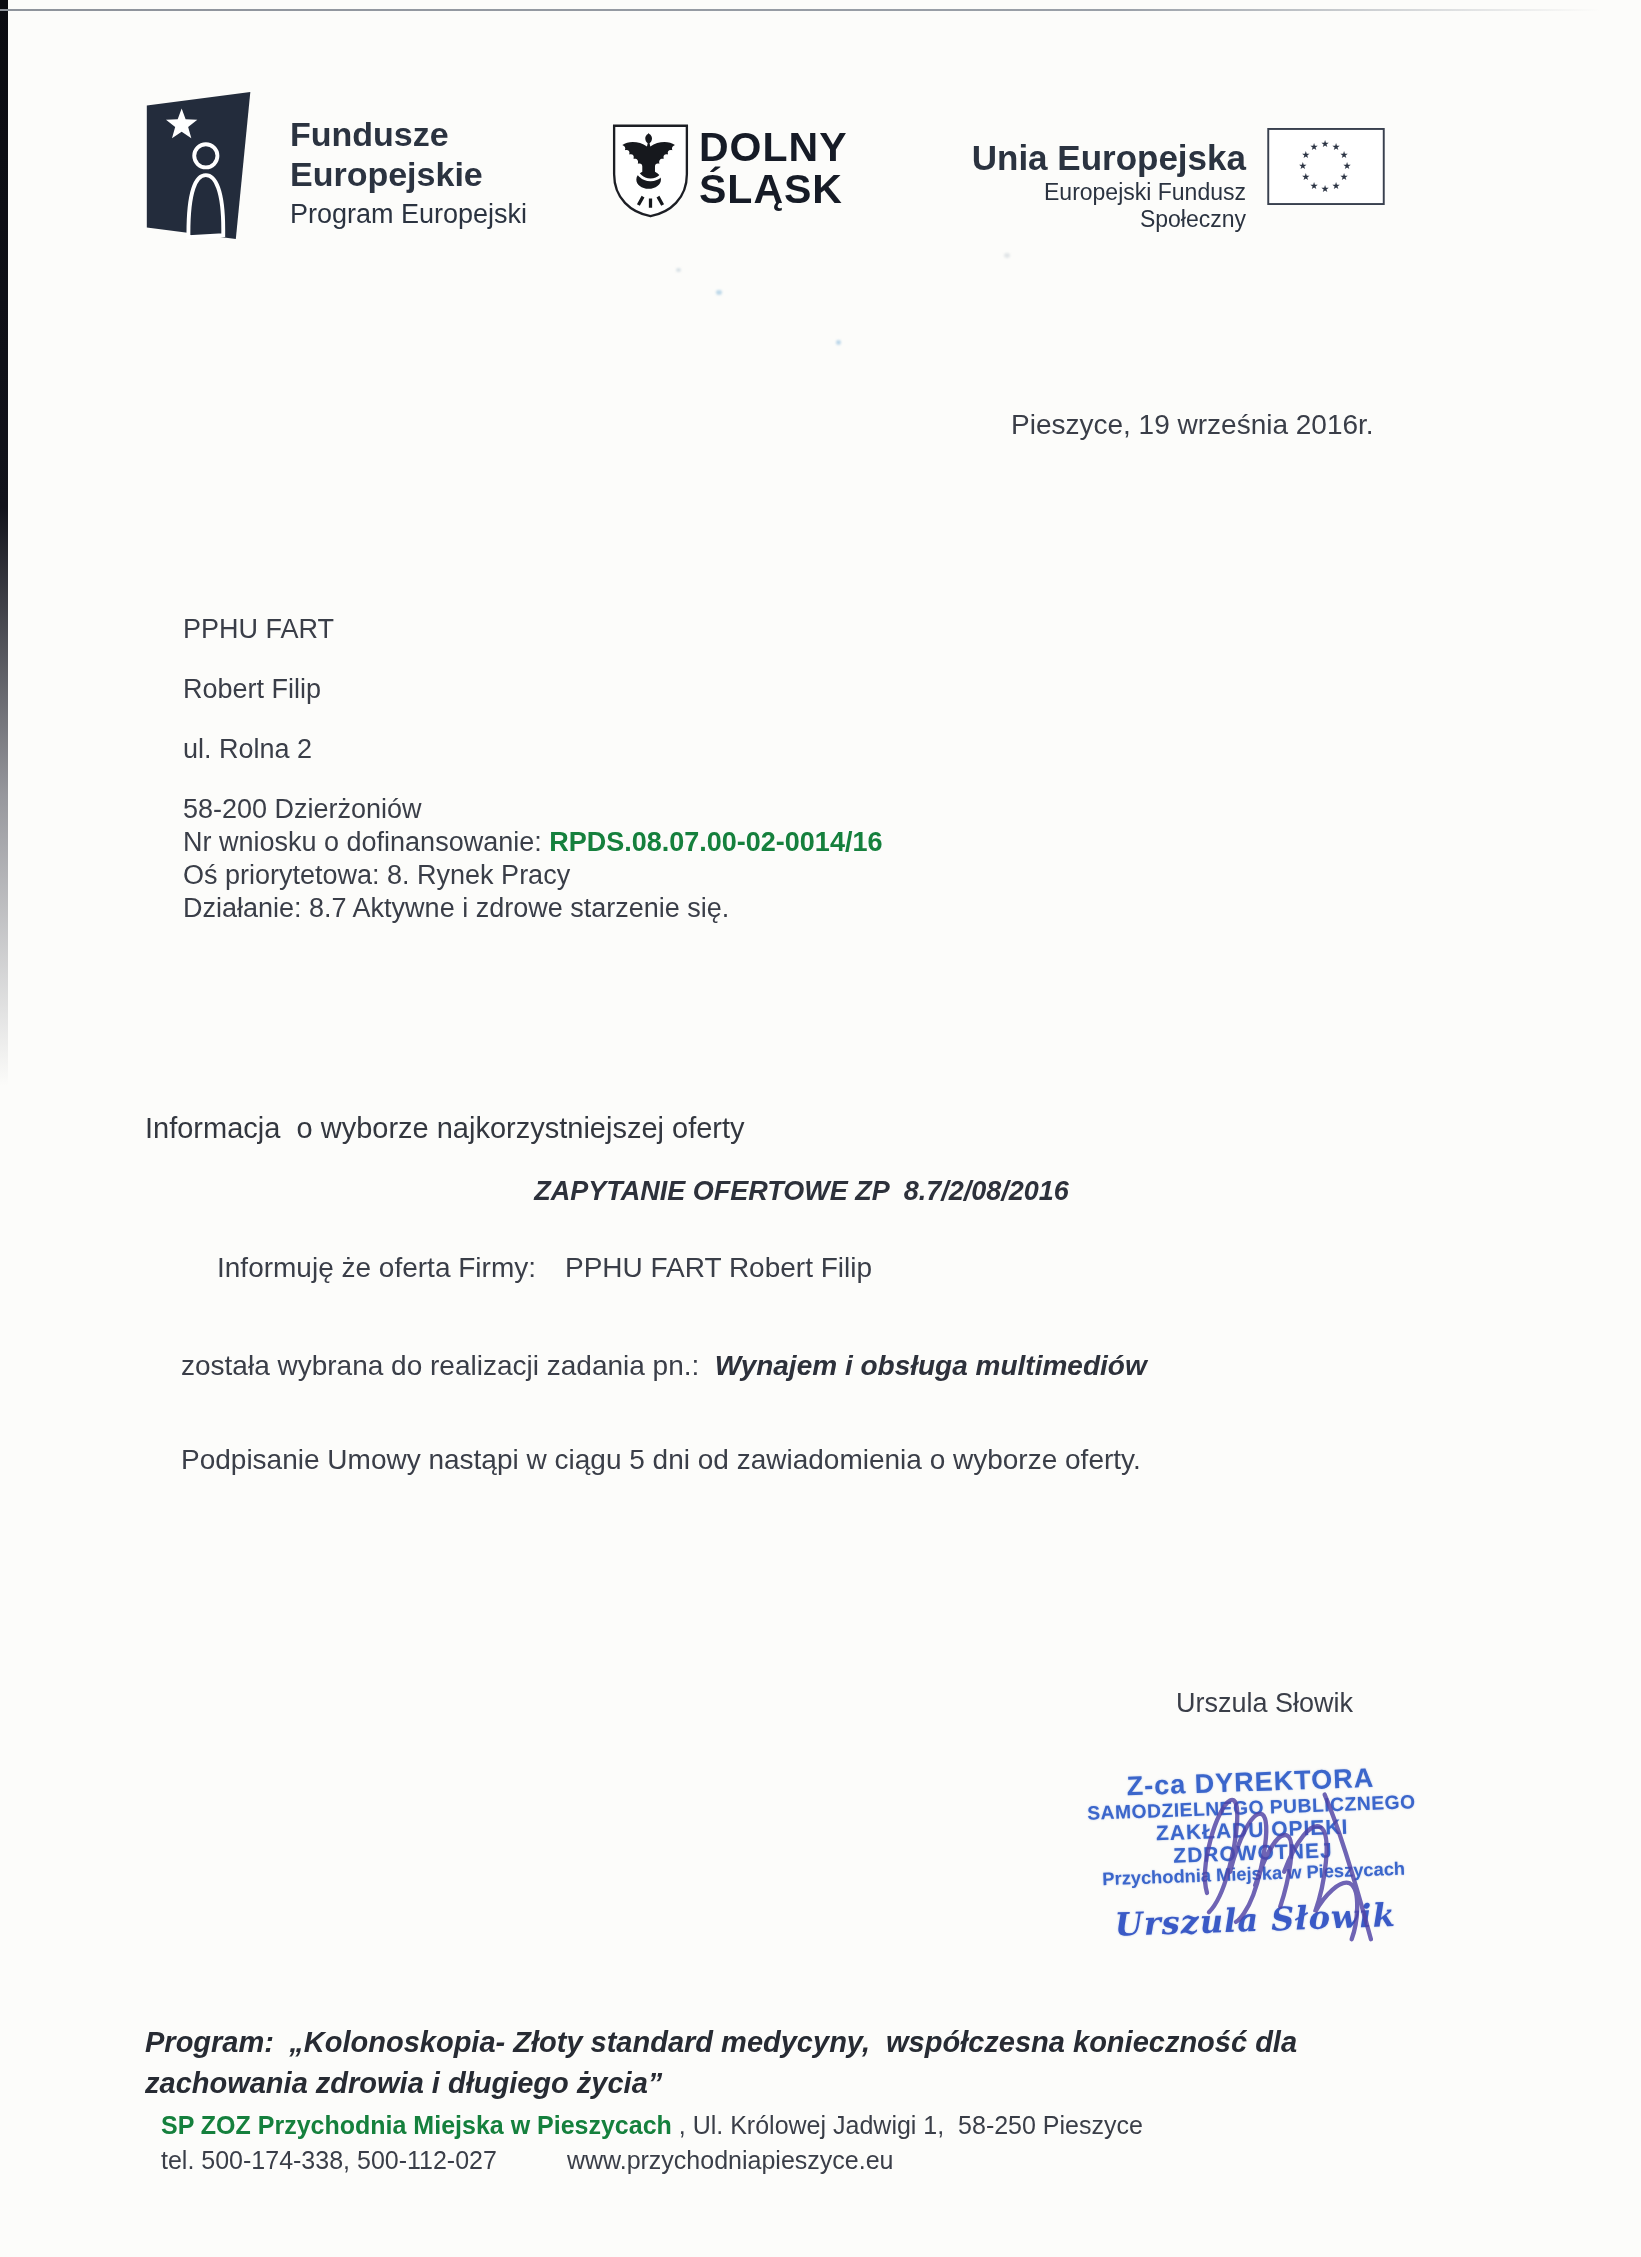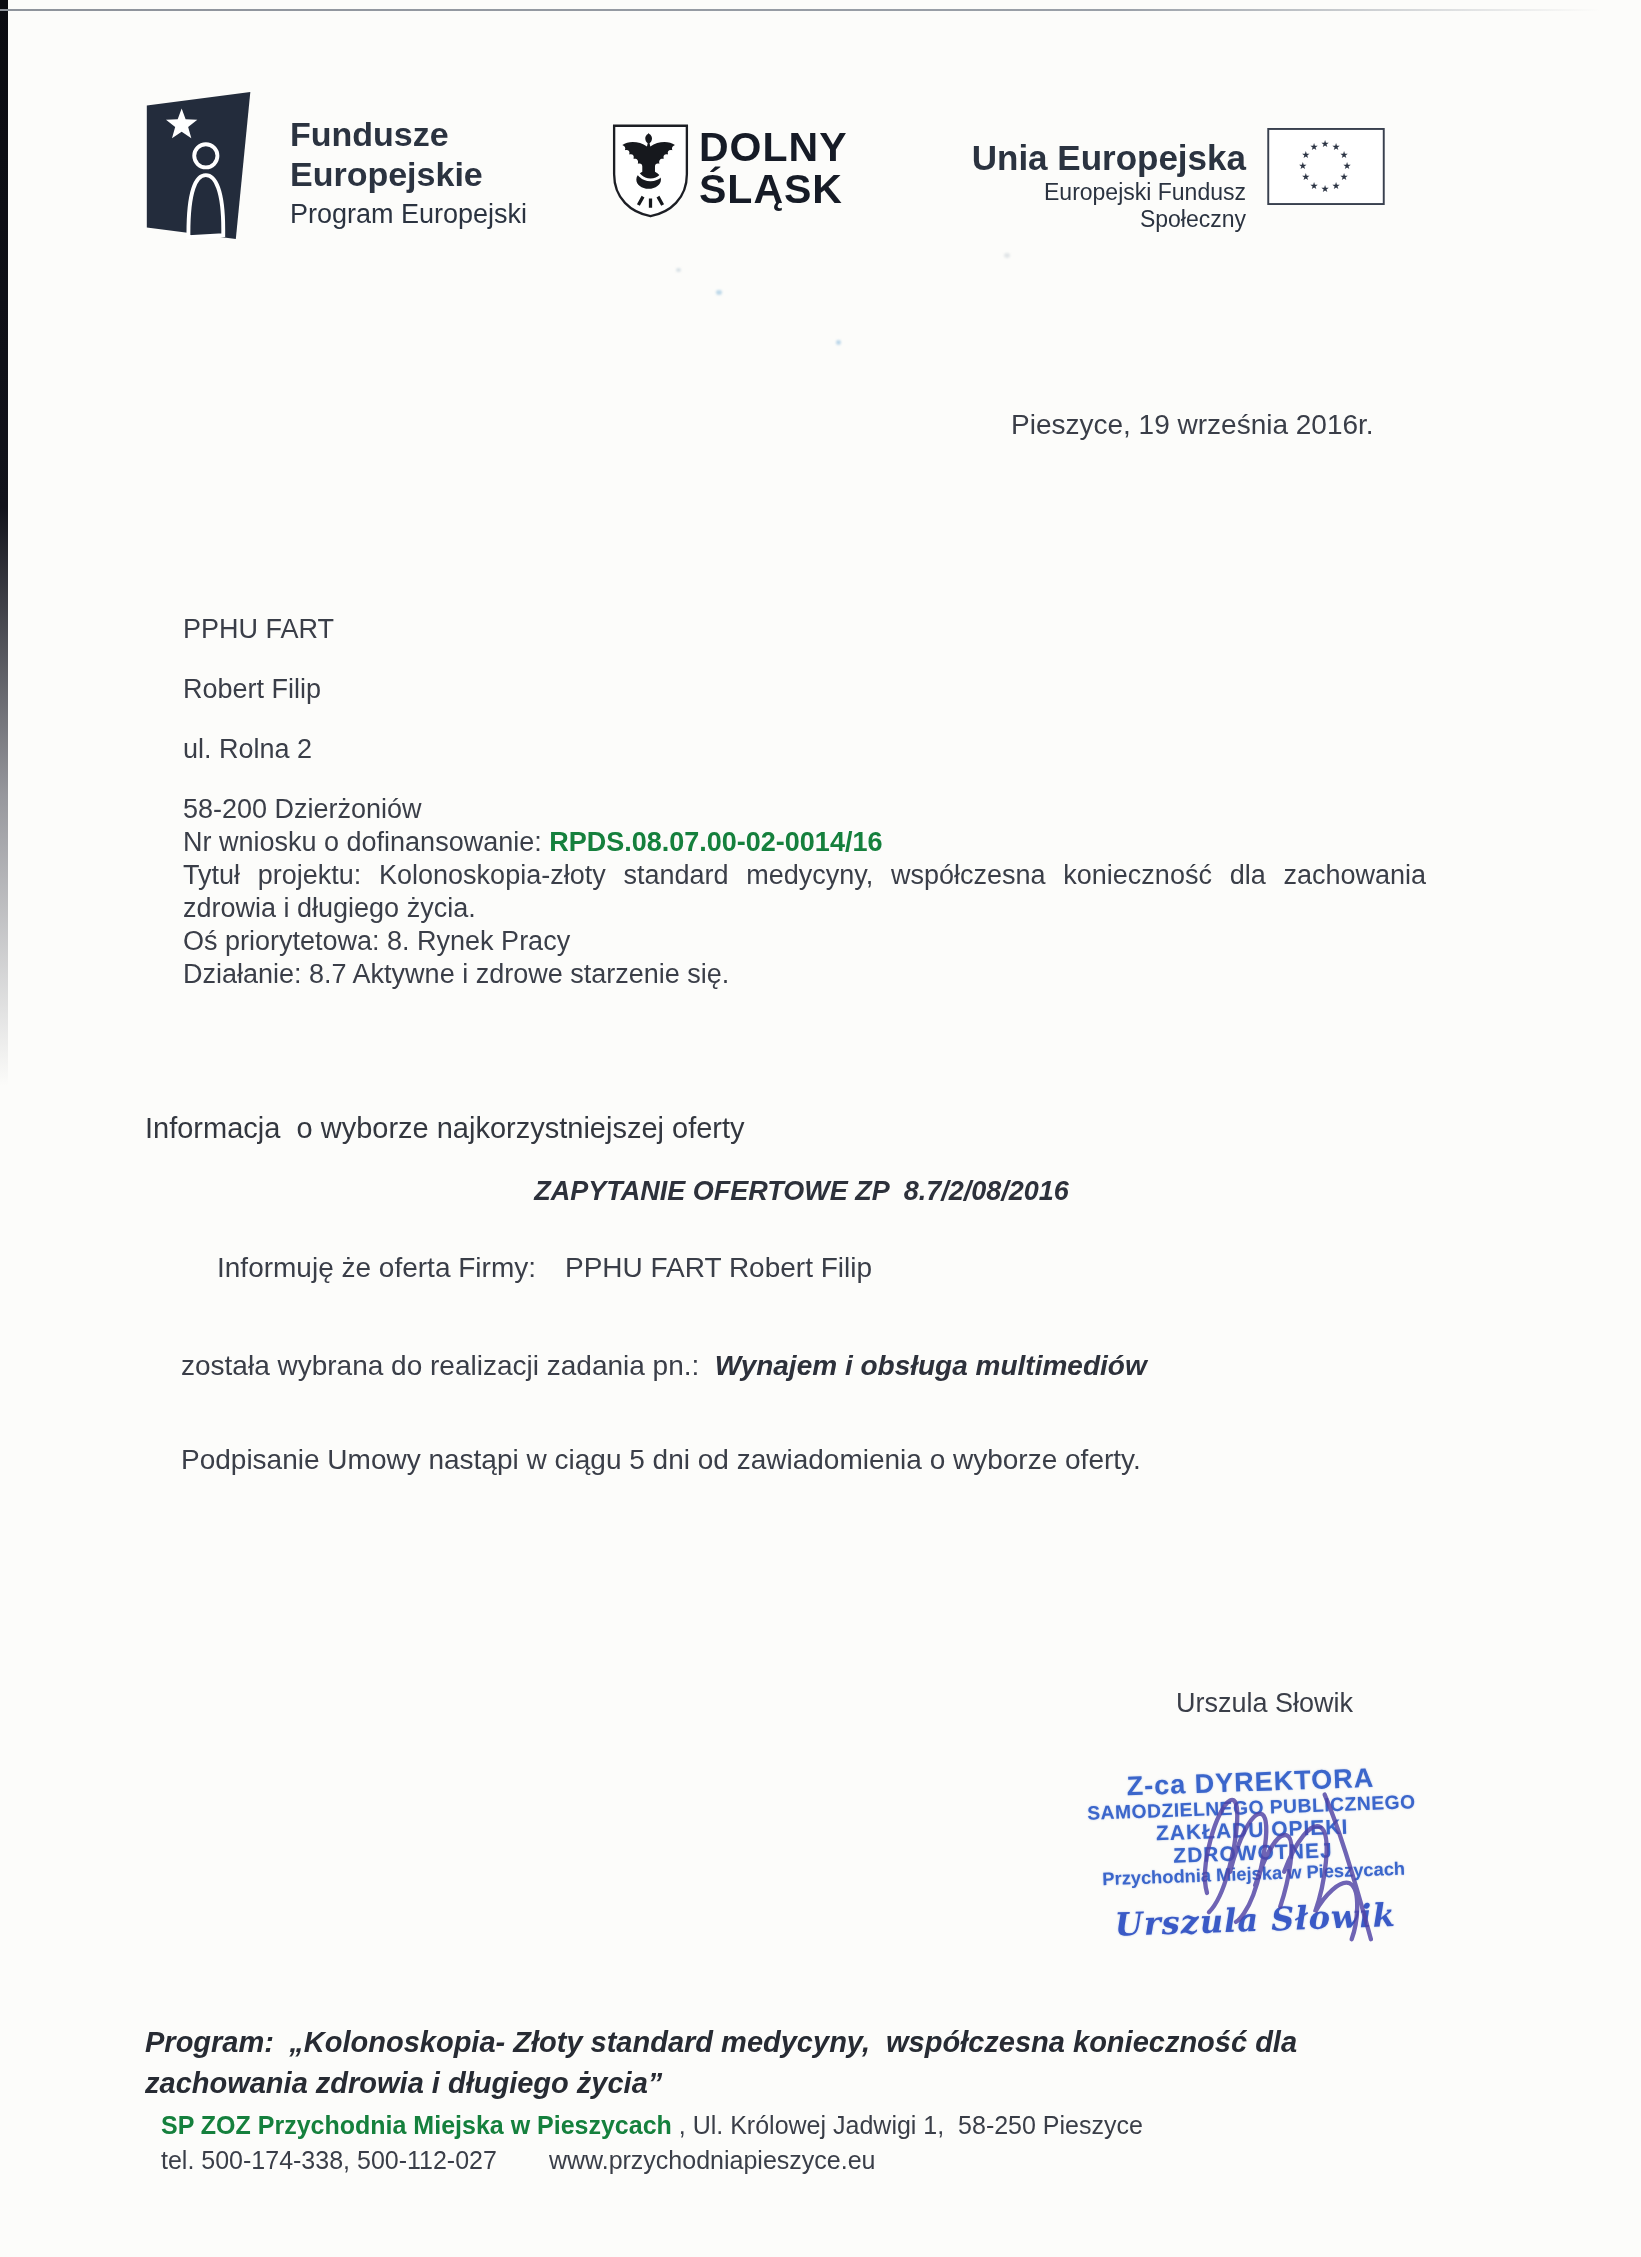--- a/index.html
+++ b/index.html
@@ -64,21 +64,21 @@
   .stscript{
     font-family:"DejaVu Serif",serif;font-style:italic;font-weight:700;
     font-size:32px;margin-top:17.4px;color:#3a5ac6;letter-spacing:1px;
   }
   .sig-svg{left:1180px;top:1779px}
 
   .program-line1{left:145px;top:2026px;width:1294px;text-align:left;font-size:29px;color:#272b33}
   .program-line2{left:145px;top:2067px;width:1294px;text-align:left;font-size:29px;color:#272b33}
   .org-line{left:161px;top:2111px;font-size:25px}
   .contact-line{left:161px;top:2146px;font-size:25px}
-  .www{margin-left:52px}
+  .www{margin-left:70px}
 </style>
 </head>
 <body>
 
 <div class="abs edge-strip"></div>
 <div class="abs top-hairline"></div>
 <div class="abs speck" style="left:716px;top:290px;width:5.8px;height:4.8px;background:#7fb4d8;opacity:.5"></div>
 <div class="abs speck" style="left:836px;top:340px;width:4.8px;height:4.8px;background:#6aa7d4;opacity:.45"></div>
 <div class="abs speck" style="left:676px;top:268px;width:4.8px;height:3.9px;background:#9fb6c6;opacity:.4"></div>
 <div class="abs speck" style="left:1004px;top:253px;width:5.8px;height:4.8px;background:#b9c4cc;opacity:.4"></div>
@@ -138,21 +138,20 @@
 
 <div class="abs recipient">
   <div>PPHU FART</div>
   <div>Robert Filip</div>
   <div>ul. Rolna 2</div>
   <div>58-200 Dzierżoniów</div>
 </div>
 
 <div class="abs project">
   <div><span class="prewrap">Nr wniosku o dofinansowanie: </span><span class="b">RPDS.08.07.00-02-0014/16</span></div>
-  <div class="just">Tytuł projektu: Kolonoskopia-złoty standard medycyny, współczesna konieczność dla zachowania zdrowia i długiego życia.</div>
   <div>Oś priorytetowa: 8. Rynek Pracy</div>
   <div>Działanie: 8.7 Aktywne i zdrowe starzenie się.</div>
 </div>
 
 <div class="abs heading prewrap">Informacja  o wyborze najkorzystniejszej oferty</div>
 <div class="abs subheading prewrap bi">ZAPYTANIE OFERTOWE ZP  8.7/2/08/2016</div>
 
 <div class="abs body1"><span>Informuję że oferta Firmy:</span><span class="gap-l">PPHU FART Robert Filip</span></div>
 
 <div class="abs body2"><span>została wybrana do realizacji zadania pn.:</span><span class="bi gap-m">Wynajem i obsługa multimediów</span></div>

